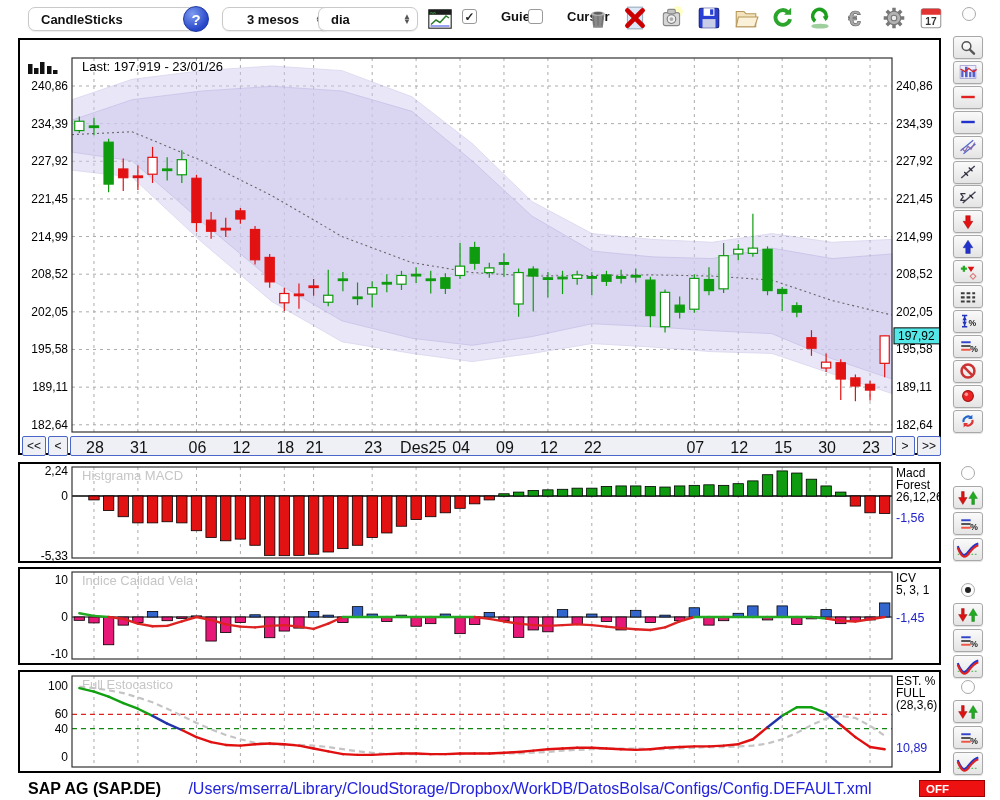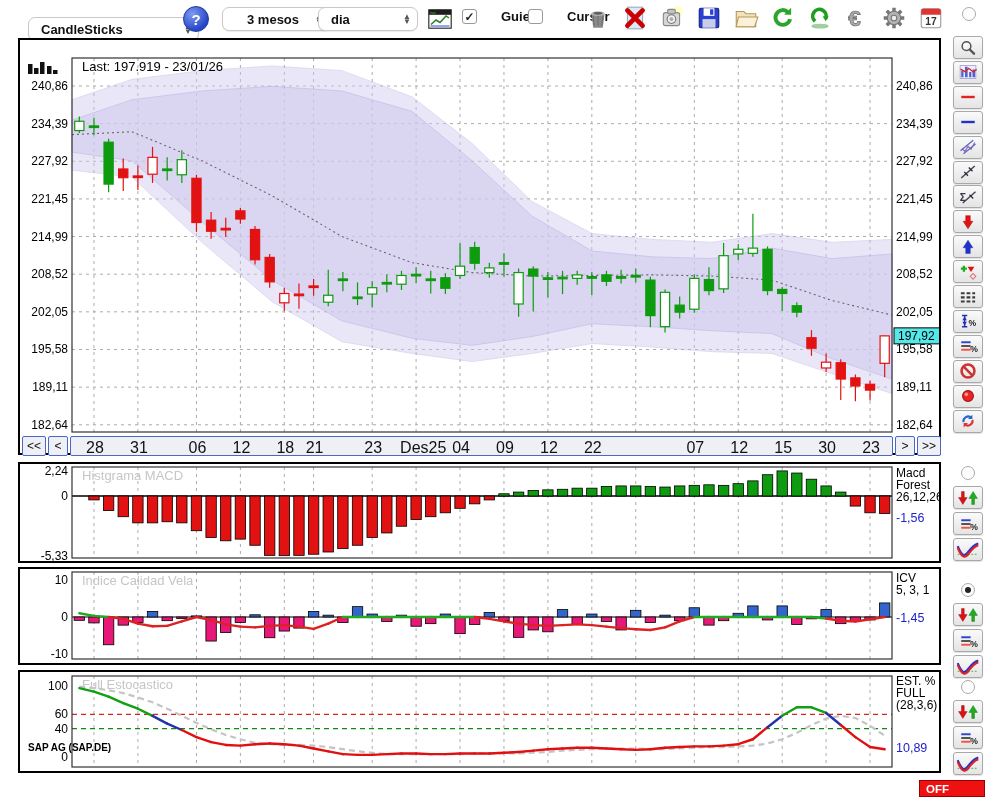--- a/index.html
+++ b/index.html
@@ -31,32 +31,32 @@
   
   .navbtn { position:absolute; top:396px; height:20px; border:1.5px solid #4a66c8; background:#eef0f6;
             font-size:12px; color:#111; display:flex; align-items:center; justify-content:center; border-radius:2px; }
   .navstrip { position:absolute; top:396px; left:50px; width:823px; height:20px; border:1.5px solid #4a66c8; background:#eef0f6; border-radius:2px; overflow:hidden; }
   .navdate { position:absolute; top:2px; width:34px; text-align:center; font-size:16px; color:#111; }
   
   .sbtn { position:absolute; left:953px; width:30px; height:23px; border:1px solid #a8a8a8; border-radius:3px;
           background:linear-gradient(#fafafa,#e4e4e4); display:flex; align-items:center; justify-content:center; box-shadow:0 1px 1px rgba(0,0,0,0.12); }
   .sbtn svg { width:24px; height:18px; }
   
-  .status { position:absolute; top:742px; font-size:10px; }
+  .status { position:absolute; top:780px; font-size:16px; }
   .offbadge { position:absolute; left:919px; top:780px; width:66px; height:17px; background:#ee1111; border:1px solid #990000;
               color:#fff; font-size:11.5px; font-weight:bold; display:flex; align-items:center; justify-content:flex-start; padding-left:6px; }
   svg text { font-family:"Liberation Sans",sans-serif; }
 </style>
 </head>
 <body>
 
 <div id="app">
 
   <div class="abs" style="left:0;top:0;width:1000px;height:38px;background:#fff;">
-    <div class="abs select" style="left:28px;top:17px;width:171px;height:24px;text-align:right;">
+    <div class="abs select" style="left:28px;top:7px;width:171px;height:24px;text-align:right;">
       <span>CandleSticks</span>
       <span class="stepper">
           <span>▲</span>
           <span>▼</span>
         </span>
     </div>
     <div class="abs helpbtn" style="left:183px;top:6px;">
       <span>?</span>
     </div>
     <div class="abs select" style="left:222px;top:7px;width:108px;height:24px;padding-left:24px;">
@@ -864,14 +864,15 @@
       <div class="sbtn" style="top: 752px;">
         <svg viewBox="0 0 28 20">
           <path d="M2 15 h24" stroke="#22aa22" stroke-width="1" stroke-dasharray="2 2"></path>
           <path d="M2 5.5 C7 18 10.5 18 14.5 12 C17.5 8 20.5 4 26 2.5" stroke="#2233cc" stroke-width="2.5" fill="none"></path>
           <path d="M2 7.5 C7 20 11 20 15 14 C18 10 21 6 26 4.5" stroke="#dd2222" stroke-width="2.5" fill="none"></path>
         </svg>
       </div>
     </div>
 
   <div class="status" style="left:28px;font-weight:bold;color:#000;">SAP AG (SAP.DE)</div>
+  <div class="status" style="left:150px;width:760px;text-align:center;color:#2222dd;">/Users/mserra/Library/CloudStorage/Dropbox/WorkDB/DatosBolsa/Configs/Config.DEFAULT.xml</div>
   <div class="offbadge">OFF</div>
 </div>
 
 </body></html>

